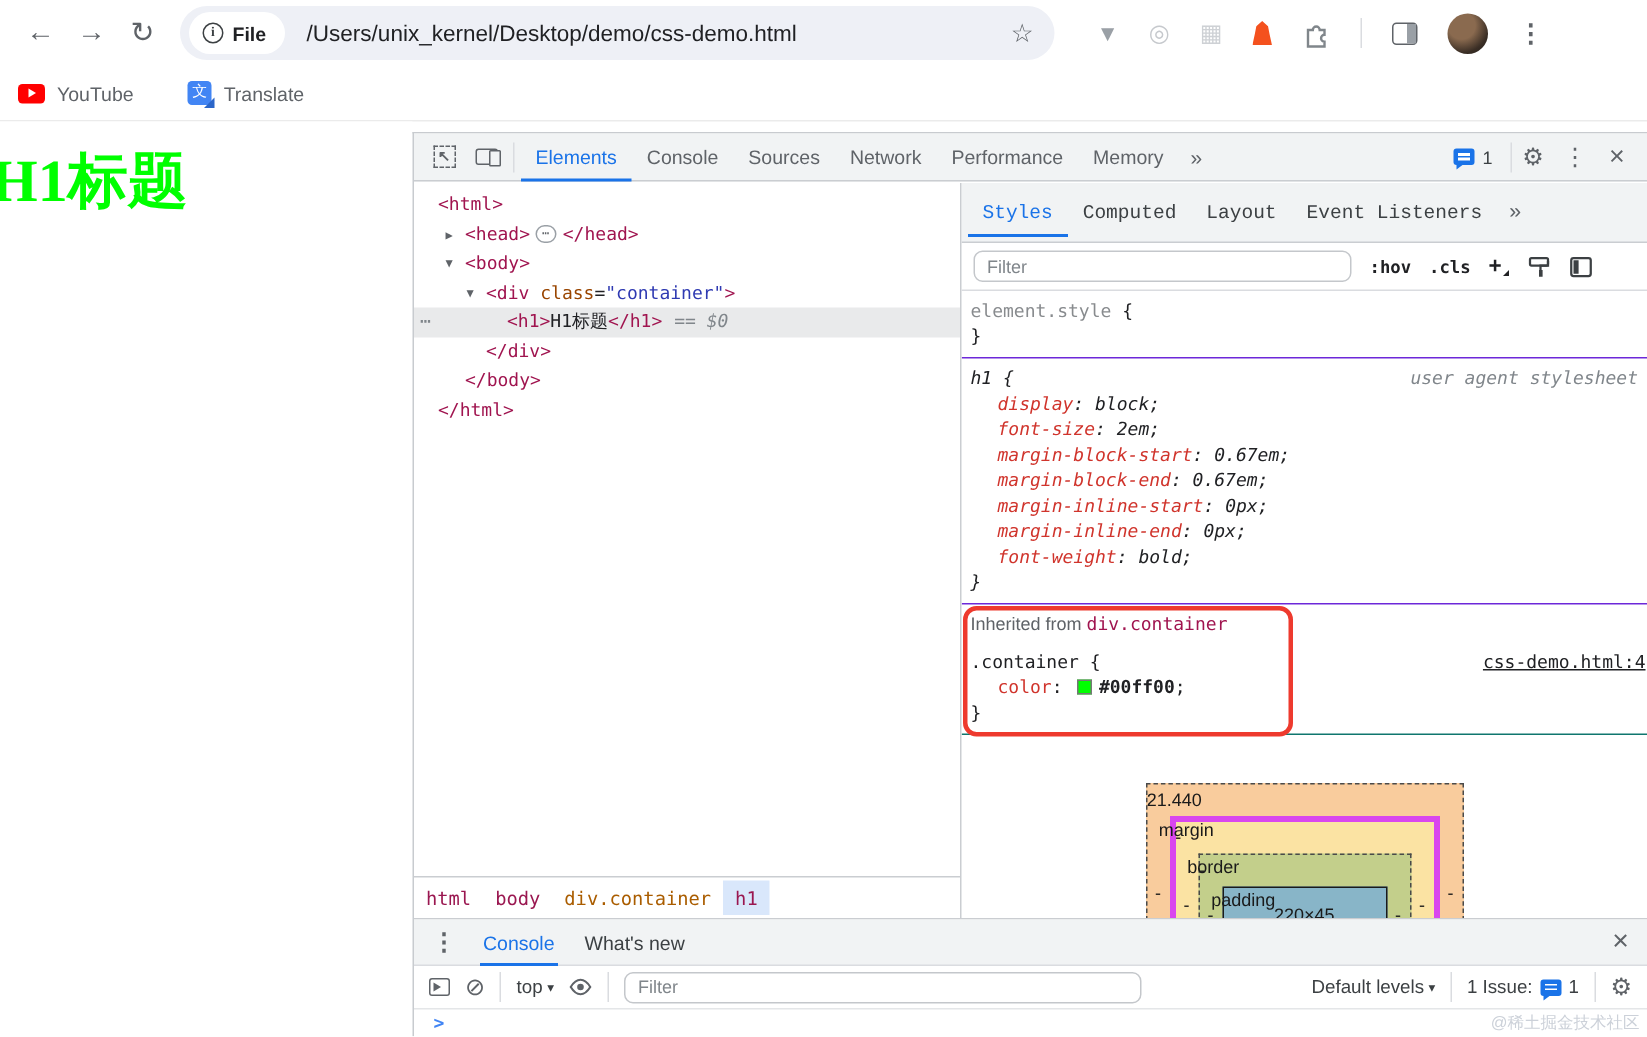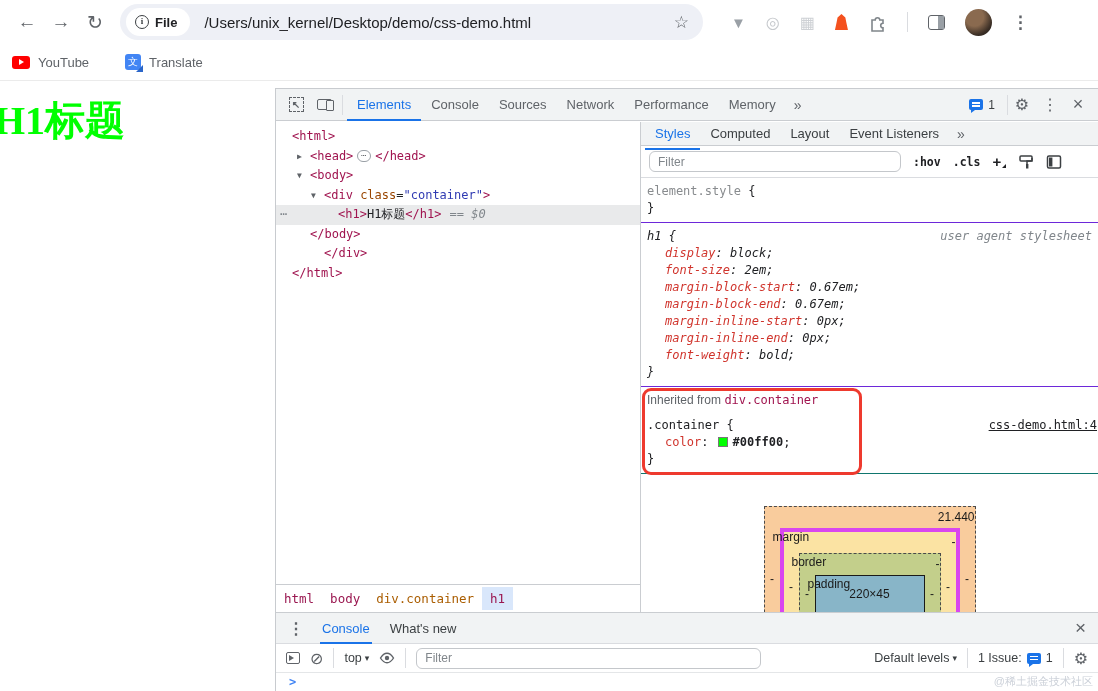--- a/index.html
+++ b/index.html
@@ -68,21 +68,21 @@
   .pill { display:inline-block; border:1px solid #9aa0a6; border-radius:8px; color:#5f6368; font-size:8px; line-height:8px; padding:1px 3px; margin:0 4px; vertical-align:2px; letter-spacing:1px; }
   .row-dots { position:absolute; left:4px; top:0; color:#80868b; letter-spacing:1px; }
 
   .breadcrumb { position:absolute; left:0; right:0; bottom:0; height:28px; background:#fff; border-top:1px solid #cacdd1; display:flex; align-items:center; font-size:12.5px; }
   .crumb { padding:4px 8px; color:#9a1750; cursor:pointer; white-space:nowrap; }
   .crumb.cls-col { color:#aa5d00; }
   .crumb.sel { background:#d9e7fb; color:#9a1750; }
 
   
   .styles-panel { flex:1; display:flex; flex-direction:column; overflow:hidden; }
-  .sub-tabs { height:24px; background:#f1f3f4; border-bottom:1px solid #cacdd1; display:flex; align-items:center; padding:0 4px; flex:none; }
+  .sub-tabs { height:40px; background:#f1f3f4; border-bottom:1px solid #cacdd1; display:flex; align-items:center; padding:0 4px; flex:none;font-family:Liberation Mono, monospace; }
   .filter-row { height:32px; border-bottom:1px solid #dadce0; display:flex; align-items:center; gap:12px; padding:0 8px; flex:none; }
   .flt-input { width:252px; height:21px; border:1px solid #c4c7cb; border-radius:6px; padding:0 8px; font-size:12px; color:#202124; outline:none; font-family:"Liberation Sans",sans-serif; }
   .flt-input::placeholder { color:#80868b; }
   .tok { font-family:"DejaVu Sans Mono","Liberation Mono",monospace; font-size:11.5px; font-weight:700; color:#202124; cursor:pointer; }
   .plus-ic { font-size:15px; font-weight:700; color:#202124; position:relative; padding-right:5px; cursor:pointer; }
   .plus-ic::after { content:""; position:absolute; right:0; bottom:2px; border-left:4px solid transparent; border-bottom:4px solid #202124; }
 
   .style-sections { flex:1; overflow:hidden; font-family:"DejaVu Sans Mono","Liberation Mono",monospace; font-size:12px; color:#202124; position:relative; }
   .sec { padding:5px 6px; border-bottom:1px solid #6d28d9; line-height:17px; position:relative; }
   .muted { color:#888b8e; }
@@ -94,21 +94,21 @@
   .inh-src { font-family:"DejaVu Sans Mono","Liberation Mono",monospace; color:#a0144f; }
   .inh-wrap { position:relative; }
   .red-box { position:absolute; left:1px; top:1px; width:220px; height:87px; border:3px solid #ee3a2e; border-radius:9px; pointer-events:none; z-index:3; }
   .css-link { position:absolute; right:1px; top:5px; color:#202124; text-decoration:underline; cursor:pointer; }
   .swatch { display:inline-block; width:10px; height:10px; background:#0f0; border:1px solid #777; vertical-align:-1px; margin:0 5px 0 2px; }
 
   
   .bm { width:212px; margin:32px auto 0; font-family:"Liberation Sans",sans-serif; font-size:12px; color:#1a1a1a; }
   .bm-r1 { position:relative; height:21px; line-height:21px; }
   .bm-r1 .lbl { position:absolute; left:8px;margin-top:20px; }
-  .bm-r1 .tv { display:block; text-align:right; }
+  .bm-r1 .tv { display:block; text-align:left; }
   .bm-mid { display:flex; align-items:center; }
   .bm-side { width:15px; text-align:center; flex:none; }
   .bm-margin { background:#f9cc9d; border:1px dashed #4a4a4a; padding-bottom:6px; }
   .bm-border { background:#fbe3a3; border:4px solid #d946ef; padding-bottom:6px; flex:1; }
   .bm-padding { background:#c3cf8b; border:1px dashed #4a4a4a; padding-bottom:6px; flex:1; }
   .bm-content { background:#88b5c8; border:1px solid #1a1a1a; height:38px; flex:1; display:flex; align-items:center; justify-content:center; }
 
   
   .drawer { position:absolute; left:0; right:0; bottom:0; height:79px; background:#fff; border-top:1px solid #cacdd1; }
   .d-row1 { height:31px; background:#f1f3f4; border-bottom:1px solid #dadce0; display:flex; align-items:center; padding:0 12px; }
@@ -213,22 +213,22 @@
         <div class="t-line" style="padding-left:21px;">
           <span class="arw">▼</span><span class="tag">&lt;body&gt;</span>
         </div>
         <div class="t-line" style="padding-left:35px;">
           <span class="arw">▼</span><span class="tag">&lt;div</span>&nbsp;<span class="attr">class</span><span class="ntext">=</span><span class="aval">"container"</span><span class="tag">&gt;</span>
         </div>
         <div class="t-line sel" style="padding-left:62px;">
           <span class="row-dots">⋯</span>
           <span class="tag">&lt;h1&gt;</span><span class="ntext">H1标题</span><span class="tag">&lt;/h1&gt;</span><span class="flag">== $0</span>
         </div>
+        <div class="t-line" style="padding-left:48px;"><span class="tag">&lt;/div&gt;</span></div>
         <div class="t-line" style="padding-left:34px;"><span class="tag">&lt;/body&gt;</span></div>
-        <div class="t-line" style="padding-left:48px;"><span class="tag">&lt;/div&gt;</span></div>
         <div class="t-line" style="padding-left:16px;"><span class="tag">&lt;/html&gt;</span></div>
 
         <div class="breadcrumb">
           <span class="crumb">html</span>
           <span class="crumb">body</span>
           <span class="crumb cls-col">div.container</span>
           <span class="crumb sel">h1</span>
         </div>
       </div>
 

